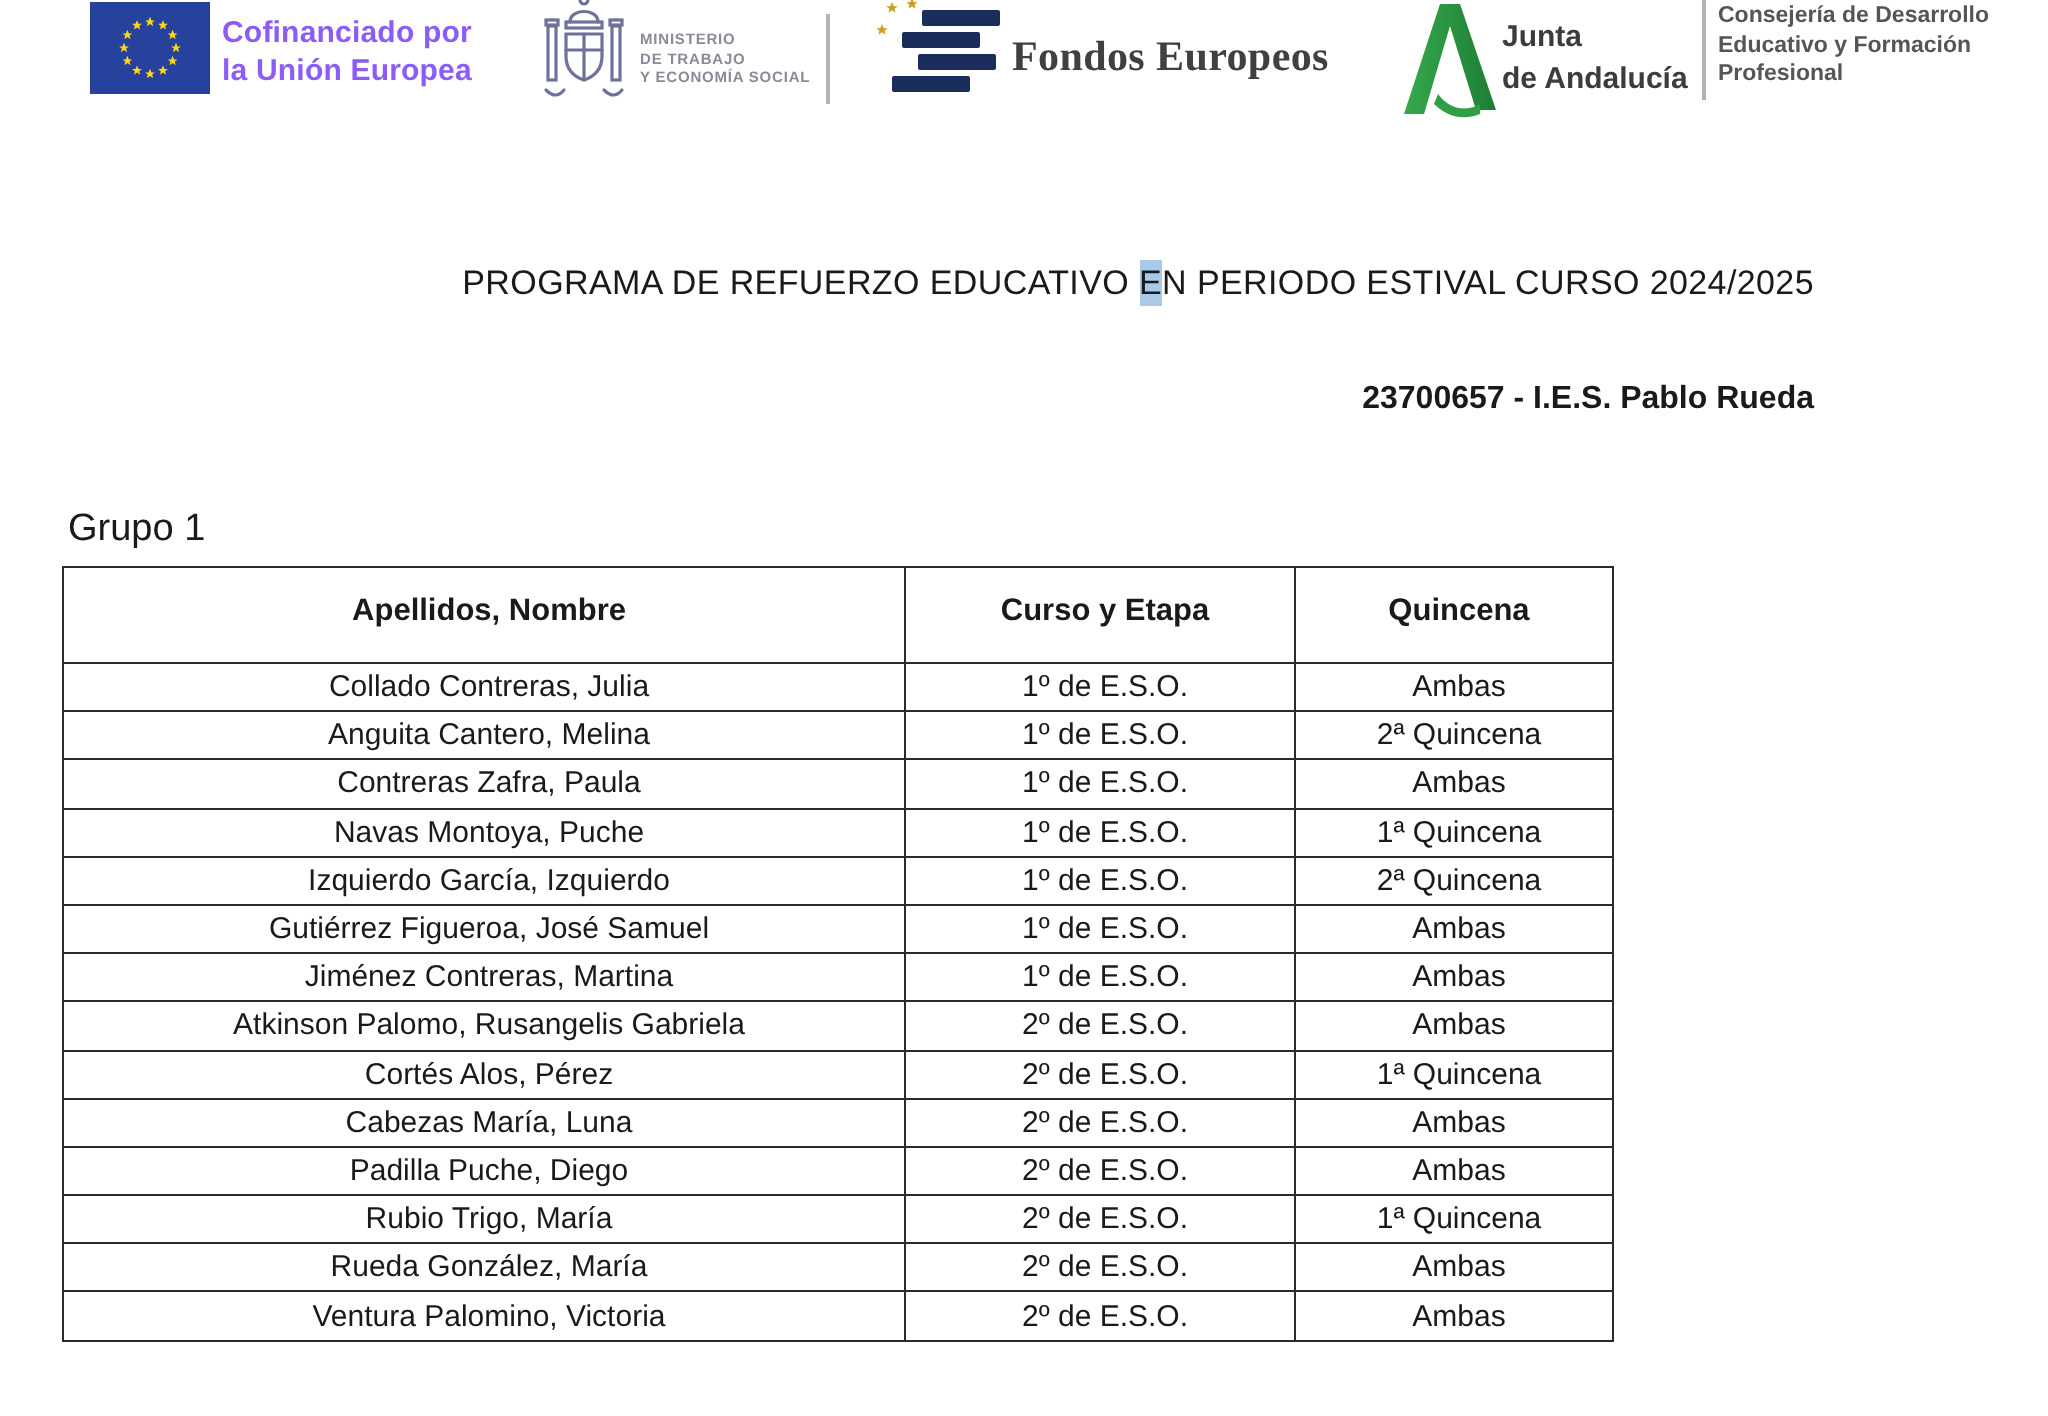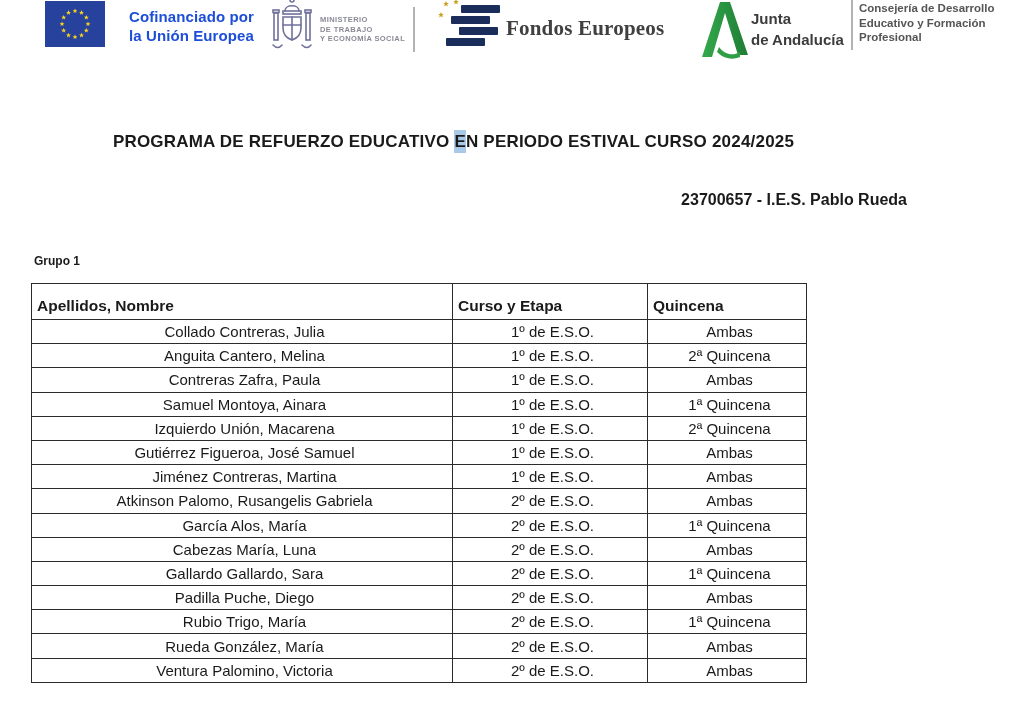--- a/index.html
+++ b/index.html
@@ -8,56 +8,56 @@
     font-family:"Liberation Sans",sans-serif;color:#1a1a1a;
     position:relative;overflow:hidden;
   }
   .page{position:absolute;inset:0;}
 
   
   .logos{position:absolute;left:0;top:0;width:1024px;height:64px;}
   .logos > *{position:absolute;}
   .eu-flag{left:45px;top:1px;}
   .eu-text{left:111px;top:7px;font-size:15px;font-weight:bold;
-           color:#1d4ed8;line-height:19px;letter-spacing:.1px;margin-left:18px;}
+           color:#8b5cf6;line-height:19px;letter-spacing:.1px;}
   .emblem{left:271px;top:-4px;}
   .ministry-text{left:320px;top:15px;font-size:7.5px;font-weight:600;
            color:#8a8a97;line-height:9.5px;letter-spacing:.4px;}
   .vdiv{width:1.5px;background:#b3b3b3;}
   .vdiv-1{left:413px;top:7px;height:45px;}
   .vdiv-2{left:851px;top:0;height:50px;}
   .fondos-icon{left:437px;top:0;}
   .fondos-text{left:506px;top:16px;font-size:21px;font-weight:600;
            color:#404040;letter-spacing:.2px;font-family:Liberation Serif, serif;}
   .junta-icon{left:699px;top:0;}
   .junta-text{left:751px;top:8px;font-size:15px;font-weight:bold;
            color:#3c3c3c;line-height:21px;}
   .consejeria-text{left:859px;top:1px;font-size:11.5px;font-weight:600;
            color:#555555;line-height:14.5px;}
 
   
   .doc-title{position:absolute;left:0;top:132px;width:907px;
-           text-align:center;font-size:17px;font-weight:bold;letter-spacing:.2px;}
+           text-align:right;font-size:17px;font-weight:normal;letter-spacing:.2px;}
   .hl{background:#a9c9e8;padding:2px 0;}
   .doc-subtitle{position:absolute;left:0;top:191px;width:907px;
            text-align:right;font-size:16px;font-weight:bold;}
   .group-heading{position:absolute;left:34px;top:254px;
-           font-size:12px;font-weight:bold;text-align:right;}
+           font-size:19px;font-weight:normal;text-align:right;}
 
   table.students{
     position:absolute;left:31px;top:283px;width:775px;
     border-collapse:collapse;table-layout:fixed;
     font-size:15px;color:#1a1a1a;
   }
   table.students th,table.students td{
     border:1px solid #2b2b2b;padding:0 0 0 5px;overflow:hidden;white-space:nowrap;
   }
   table.students th{
-    height:31px;text-align:left;vertical-align:bottom;
-    font-size:15.5px;font-weight:bold;padding-bottom:4px;
+    height:31px;text-align:center;vertical-align:bottom;
+    font-size:15.5px;font-weight:bold;padding-bottom:16px;
   }
   table.students td{height:23.2px;vertical-align:middle;text-align:center;}
 </style>
 </head>
 <body>
 
 <div class="page">
 
   <header class="logos">
 
@@ -177,58 +177,53 @@
           <td>Anguita Cantero, Melina</td>
           <td>1º de E.S.O.</td>
           <td>2ª Quincena</td>
         </tr>
         <tr>
           <td>Contreras Zafra, Paula</td>
           <td>1º de E.S.O.</td>
           <td>Ambas</td>
         </tr>
         <tr>
-          <td>Samuel Montoya, Ainara</td>
+          <td>Navas Montoya, Puche</td>
           <td>1º de E.S.O.</td>
           <td>1ª Quincena</td>
         </tr>
         <tr>
-          <td>Izquierdo Unión, Macarena</td>
+          <td>Izquierdo García, Izquierdo</td>
           <td>1º de E.S.O.</td>
           <td>2ª Quincena</td>
         </tr>
         <tr>
           <td>Gutiérrez Figueroa, José Samuel</td>
           <td>1º de E.S.O.</td>
           <td>Ambas</td>
         </tr>
         <tr>
           <td>Jiménez Contreras, Martina</td>
           <td>1º de E.S.O.</td>
           <td>Ambas</td>
         </tr>
         <tr>
           <td>Atkinson Palomo, Rusangelis Gabriela</td>
           <td>2º de E.S.O.</td>
           <td>Ambas</td>
         </tr>
         <tr>
-          <td>García Alos, María</td>
+          <td>Cortés Alos, Pérez</td>
           <td>2º de E.S.O.</td>
           <td>1ª Quincena</td>
         </tr>
         <tr>
           <td>Cabezas María, Luna</td>
           <td>2º de E.S.O.</td>
           <td>Ambas</td>
-        </tr>
-        <tr>
-          <td>Gallardo Gallardo, Sara</td>
-          <td>2º de E.S.O.</td>
-          <td>1ª Quincena</td>
         </tr>
         <tr>
           <td>Padilla Puche, Diego</td>
           <td>2º de E.S.O.</td>
           <td>Ambas</td>
         </tr>
         <tr>
           <td>Rubio Trigo, María</td>
           <td>2º de E.S.O.</td>
           <td>1ª Quincena</td>

